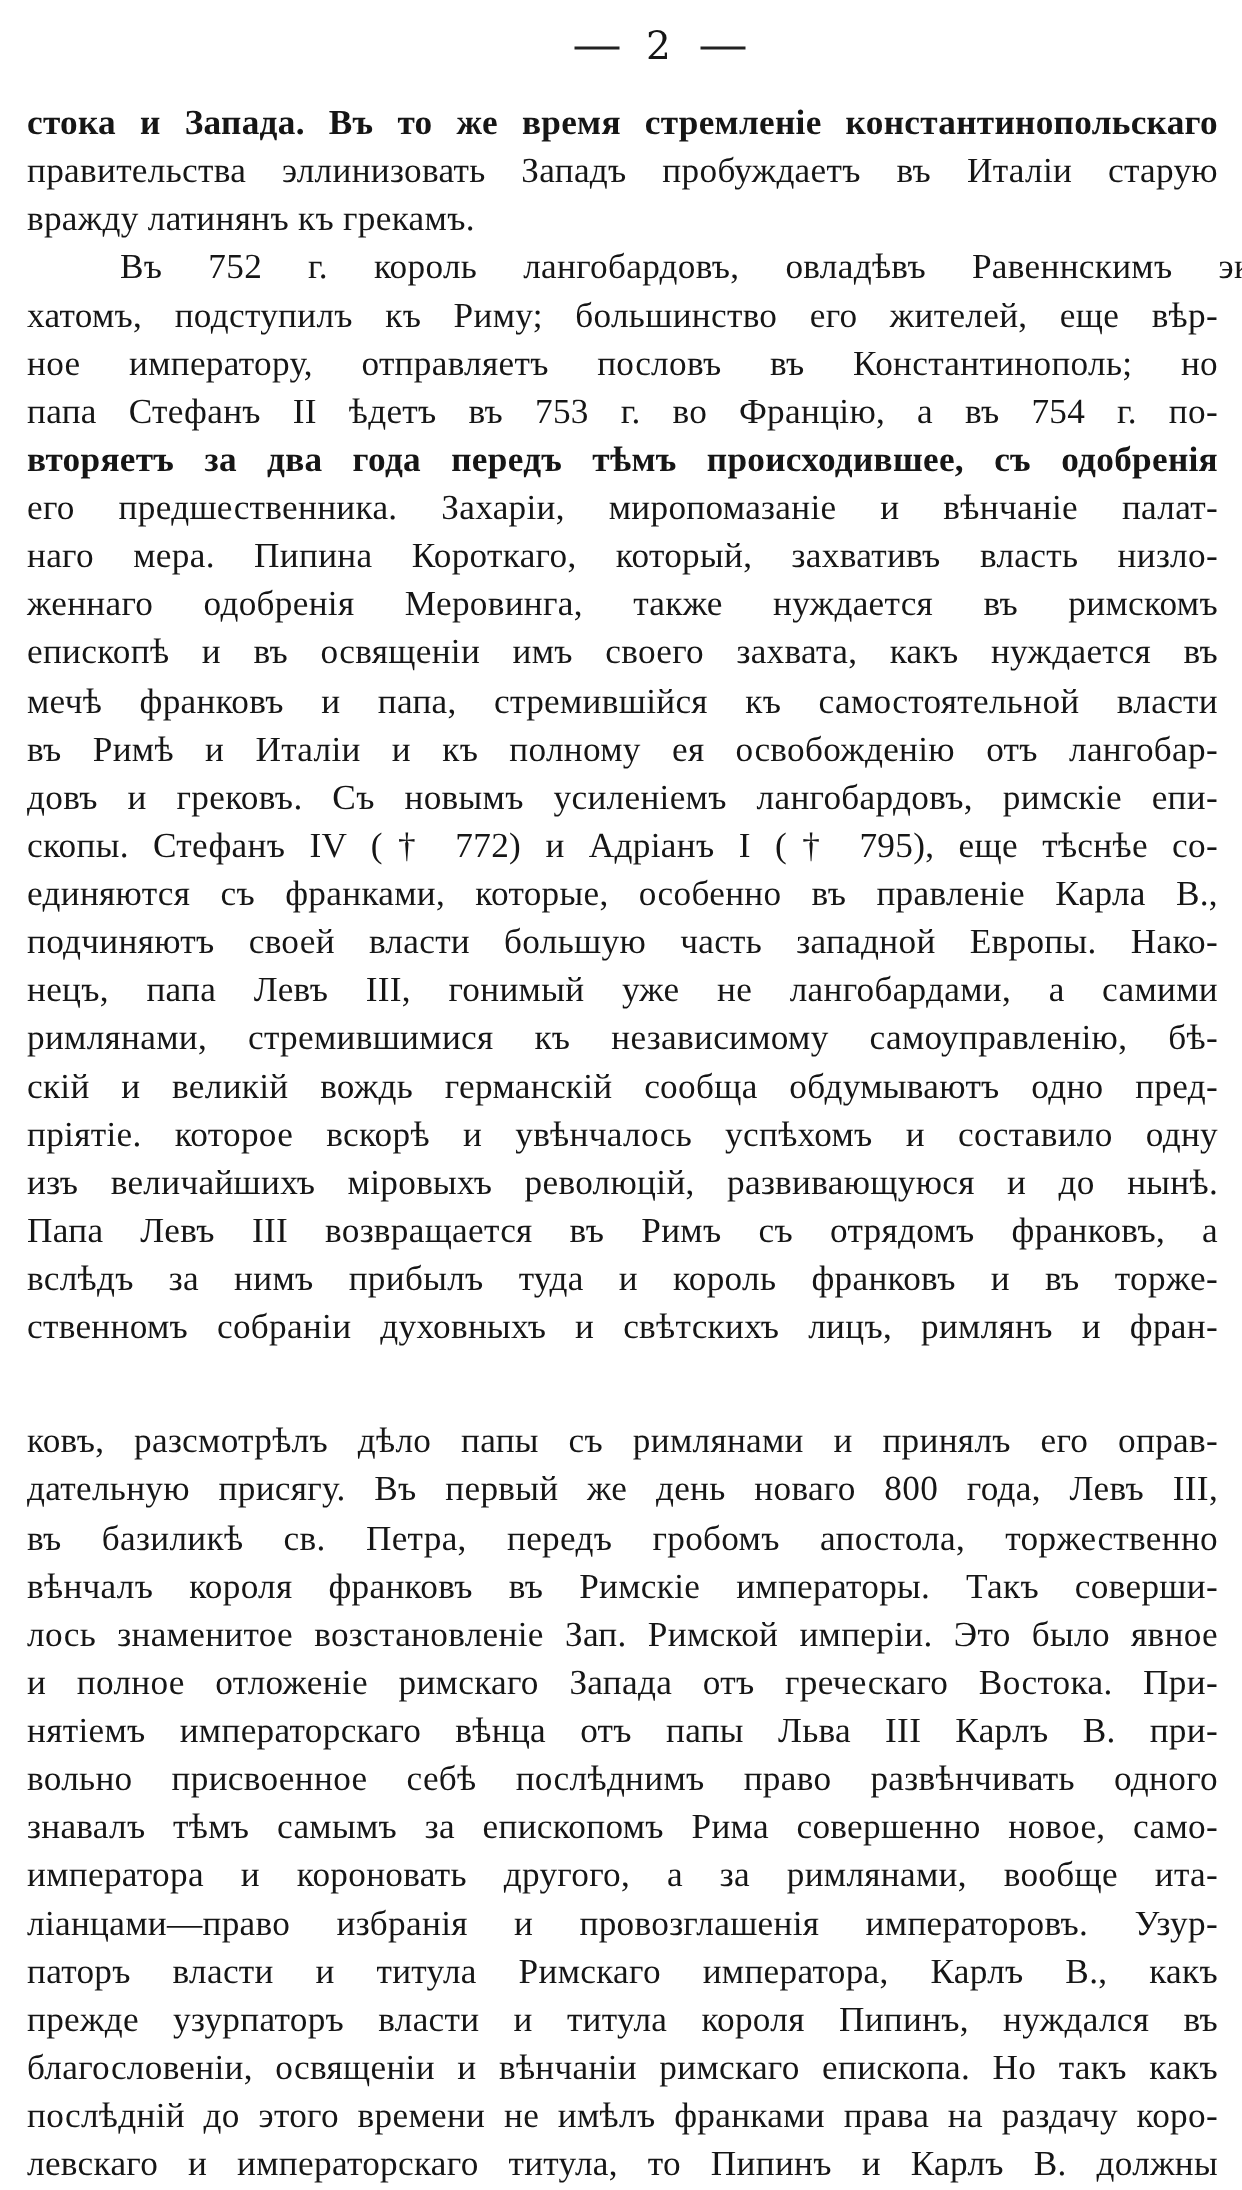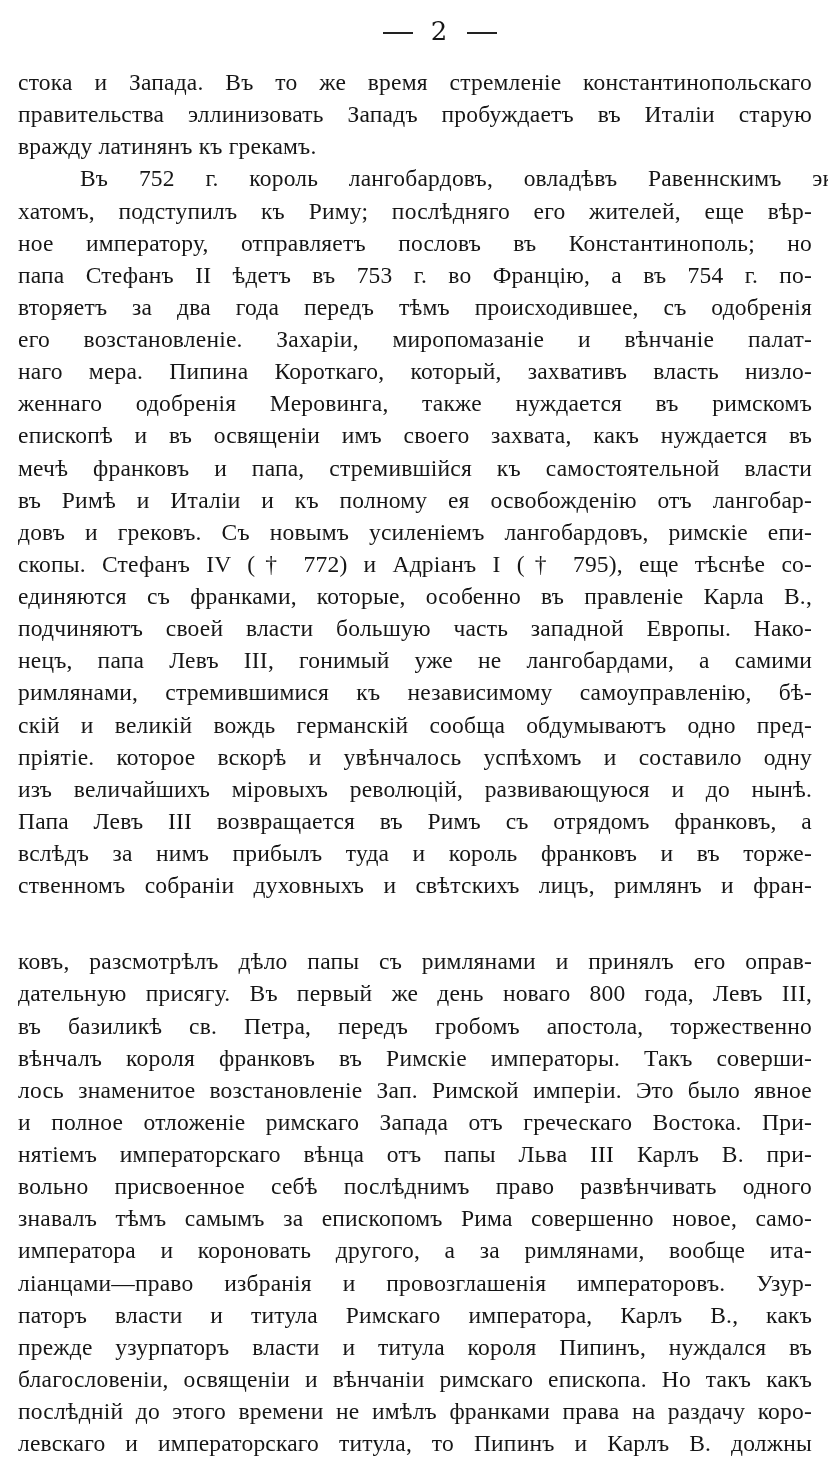--- a/index.html
+++ b/index.html
@@ -44,29 +44,29 @@
     .line.indent { padding-left: 62px; }
   </style>
 </head>
 <body>
 
 <div class="page-number">
   <span class="dash"></span><span>2</span><span class="dash"></span>
 </div>
 
 <div class="body-text">
-  <span class="line" style="height: 32.1395px; line-height: 32.1395px; display: block; width: 794px;">стока и Запада. Въ то же время стремленіе константинопольскаго</span>
+  <span class="line" style="height: 32.1395px; line-height: 32.1395px; display: block; width: 794px; font-weight: bold;">стока и Запада. Въ то же время стремленіе константинопольскаго</span>
   <span class="line" style="height: 32.1395px; line-height: 32.1395px; display: block; width: 794px;">правительства эллинизовать Западъ пробуждаетъ въ Италіи старую</span>
   <span class="line last" style="height: 32.1395px; line-height: 32.1395px; display: block; width: auto;">вражду латинянъ къ грекамъ.</span>
   <span class="line indent" style="height: 32.1395px; line-height: 32.1395px; display: block; width: 794px;">Въ 752 г. король лангобардовъ, овладѣвъ Равеннскимъ экзар-</span>
-  <span class="line" style="height: 32.1395px; line-height: 32.1395px; display: block; width: 794px;">хатомъ, подступилъ къ Риму; послѣдняго его жителей, еще вѣр-</span>
+  <span class="line" style="height: 32.1395px; line-height: 32.1395px; display: block; width: 794px;">хатомъ, подступилъ къ Риму; большинство его жителей, еще вѣр-</span>
   <span class="line" style="height: 32.1395px; line-height: 32.1395px; display: block; width: 794px;">ное императору, отправляетъ пословъ въ Константинополь; но</span>
   <span class="line" style="height: 32.1395px; line-height: 32.1395px; display: block; width: 794px;">папа Стефанъ II ѣдетъ въ 753 г. во Францію, а въ 754 г. по-</span>
-  <span class="line" style="height: 32.1395px; line-height: 32.1395px; display: block; width: 794px;">вторяетъ за два года передъ тѣмъ происходившее, съ одобренія</span>
-  <span class="line" style="height: 32.1395px; line-height: 32.1395px; display: block; width: 794px;">его возстановленіе. Захаріи, миропомазаніе и вѣнчаніе палат-</span>
+  <span class="line" style="height: 32.1395px; line-height: 32.1395px; display: block; width: 794px; font-weight: bold;">вторяетъ за два года передъ тѣмъ происходившее, съ одобренія</span>
+  <span class="line" style="height: 32.1395px; line-height: 32.1395px; display: block; width: 794px;">его предшественника. Захаріи, миропомазаніе и вѣнчаніе палат-</span>
   <span class="line" style="height: 32.1395px; line-height: 32.1395px; display: block; width: 794px;">наго мера. Пипина Короткаго, который, захвативъ власть низло-</span>
   <span class="line" style="height: 32.1395px; line-height: 32.1395px; display: block; width: 794px;">женнаго одобренія Меровинга, также нуждается въ римскомъ</span>
   <span class="line" style="height: 32.1395px; line-height: 32.1395px; display: block; width: 794px;">епископѣ и въ освященіи имъ своего захвата, какъ нуждается въ</span>
   <span class="line" style="height: 32.1395px; line-height: 32.1395px; display: block; width: 794px;">мечѣ франковъ и папа, стремившійся къ самостоятельной власти</span>
   <span class="line" style="height: 32.1395px; line-height: 32.1395px; display: block; width: 794px;">въ Римѣ и Италіи и къ полному ея освобожденію отъ лангобар-</span>
   <span class="line" style="height: 32.1395px; line-height: 32.1395px; display: block; width: 794px;">довъ и грековъ. Съ новымъ усиленіемъ лангобардовъ, римскіе епи-</span>
   <span class="line" style="height: 32.1395px; line-height: 32.1395px; display: block; width: 794px;">скопы. Стефанъ IV († 772) и Адріанъ I († 795), еще тѣснѣе со-</span>
   <span class="line" style="height: 32.1395px; line-height: 32.1395px; display: block; width: 794px;">единяются съ франками, которые, особенно въ правленіе Карла В.,</span>
   <span class="line" style="height: 32.1395px; line-height: 32.1395px; display: block; width: 794px;">подчиняютъ своей власти большую часть западной Европы. Нако-</span>
   <span class="line" style="height: 32.1395px; line-height: 32.1395px; display: block; width: 794px;">нецъ, папа Левъ III, гонимый уже не лангобардами, а самими</span>

